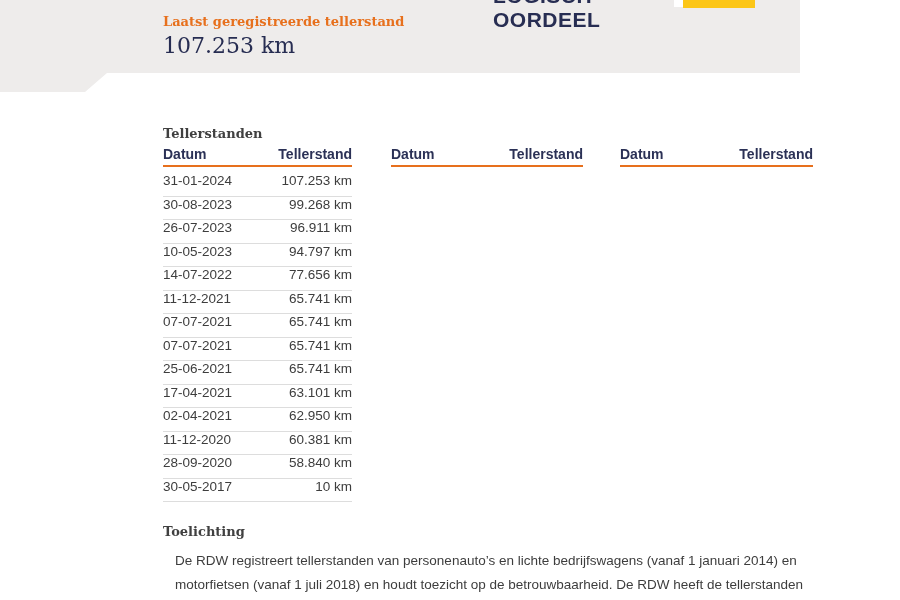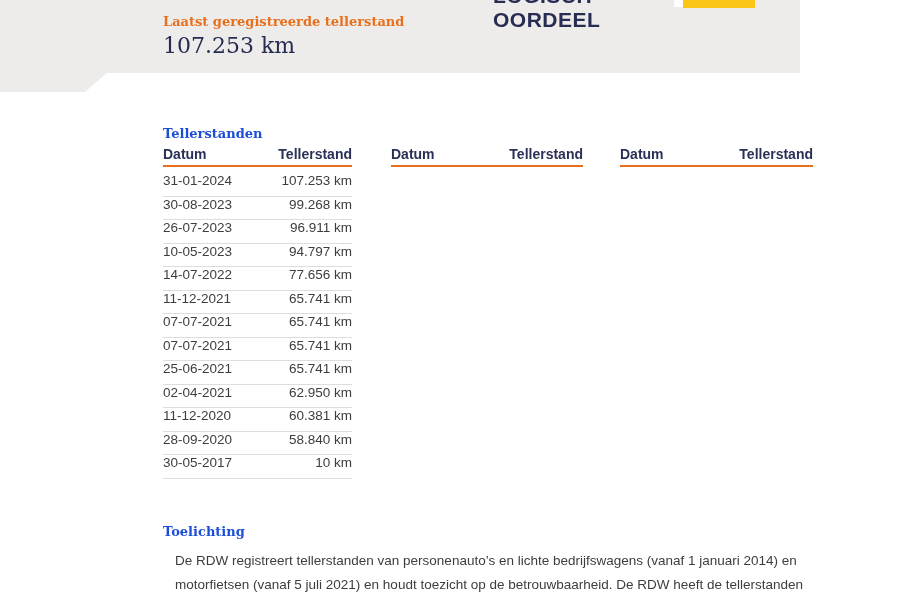--- a/index.html
+++ b/index.html
@@ -59,21 +59,21 @@
     background: #fcc617;
   }
 
   
   .section-title {
     position: absolute;
     left: 163px;
     font-family: "DejaVu Serif", serif;
     font-weight: bold;
     font-size: 13px;
-    color: #1d4ed8;
+    color: #404040;
   }
   .title-tellerstanden { top: 126px; }
   .title-toelichting  { top: 524px; }
 
   
   .odo-table {
     position: absolute;
     left: 163px; top: 146px;
     width: 650px;
     height: 372px;
@@ -172,20 +172,24 @@
           </div>
           <div class="row">
             <span>07-07-2021</span>
             <span>65.741 km</span>
           </div>
           <div class="row">
             <span>25-06-2021</span>
             <span>65.741 km</span>
           </div>
           <div class="row">
+            <span>17-04-2021</span>
+            <span>63.101 km</span>
+          </div>
+          <div class="row">
             <span>02-04-2021</span>
             <span>62.950 km</span>
           </div>
           <div class="row">
             <span>11-12-2020</span>
             <span>60.381 km</span>
           </div>
           <div class="row">
             <span>28-09-2020</span>
             <span>58.840 km</span>
@@ -210,16 +214,16 @@
         <span>Tellerstand</span>
       </div>
     </div>
 
   </div>
 
   <div class="section-title title-toelichting">Toelichting</div>
 
   <div class="paragraph">
     <div>De RDW registreert tellerstanden van personenauto’s en lichte bedrijfswagens (vanaf 1 januari 2014) en</div>
-    <div>motorfietsen (vanaf 5 juli 2021) en houdt toezicht op de betrouwbaarheid. De RDW heeft de tellerstanden</div>
+    <div>motorfietsen (vanaf 1 juli 2018) en houdt toezicht op de betrouwbaarheid. De RDW heeft de tellerstanden</div>
   </div>
 
 </div>
 
 </body></html>

